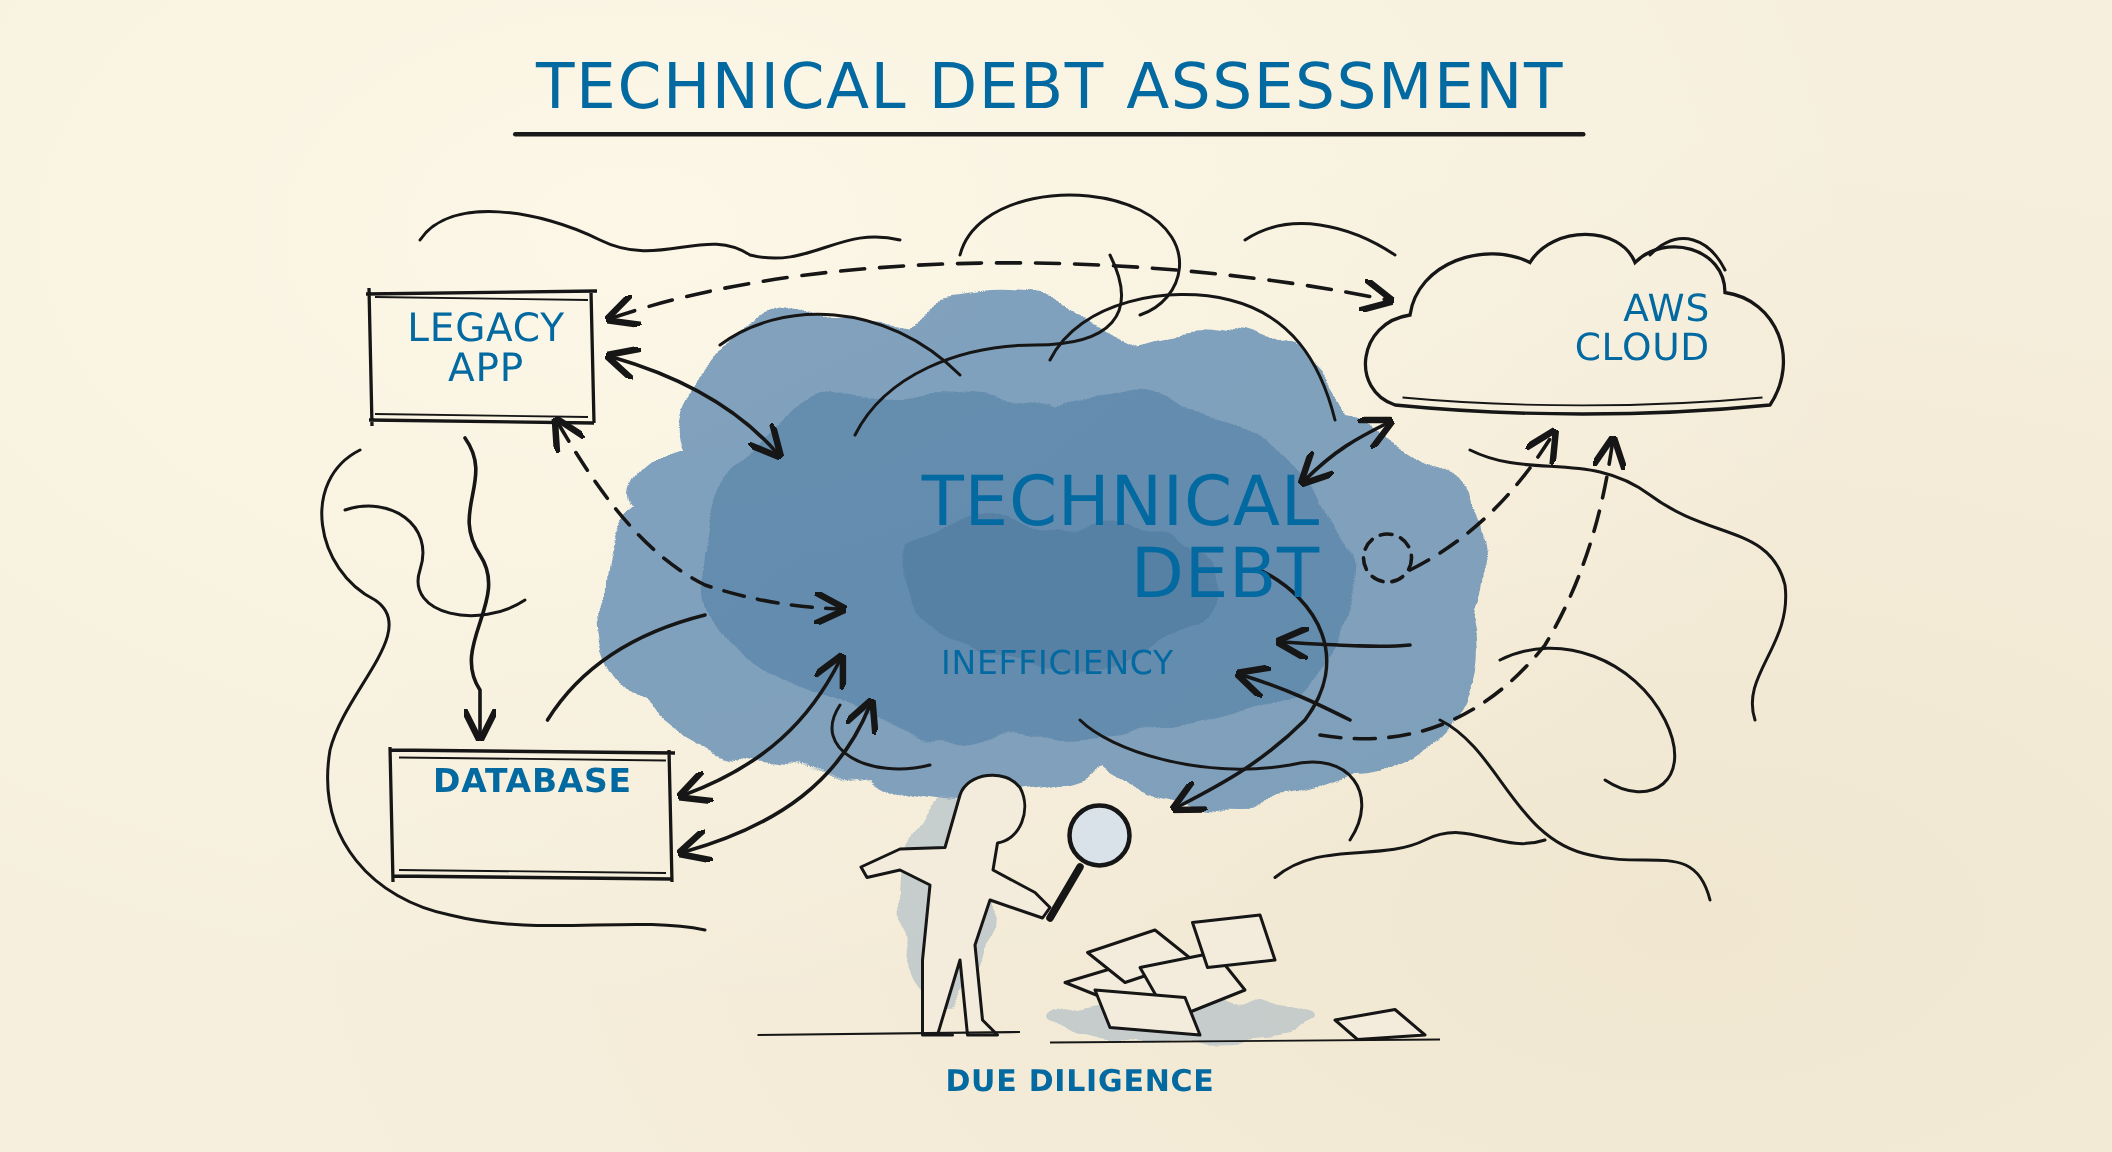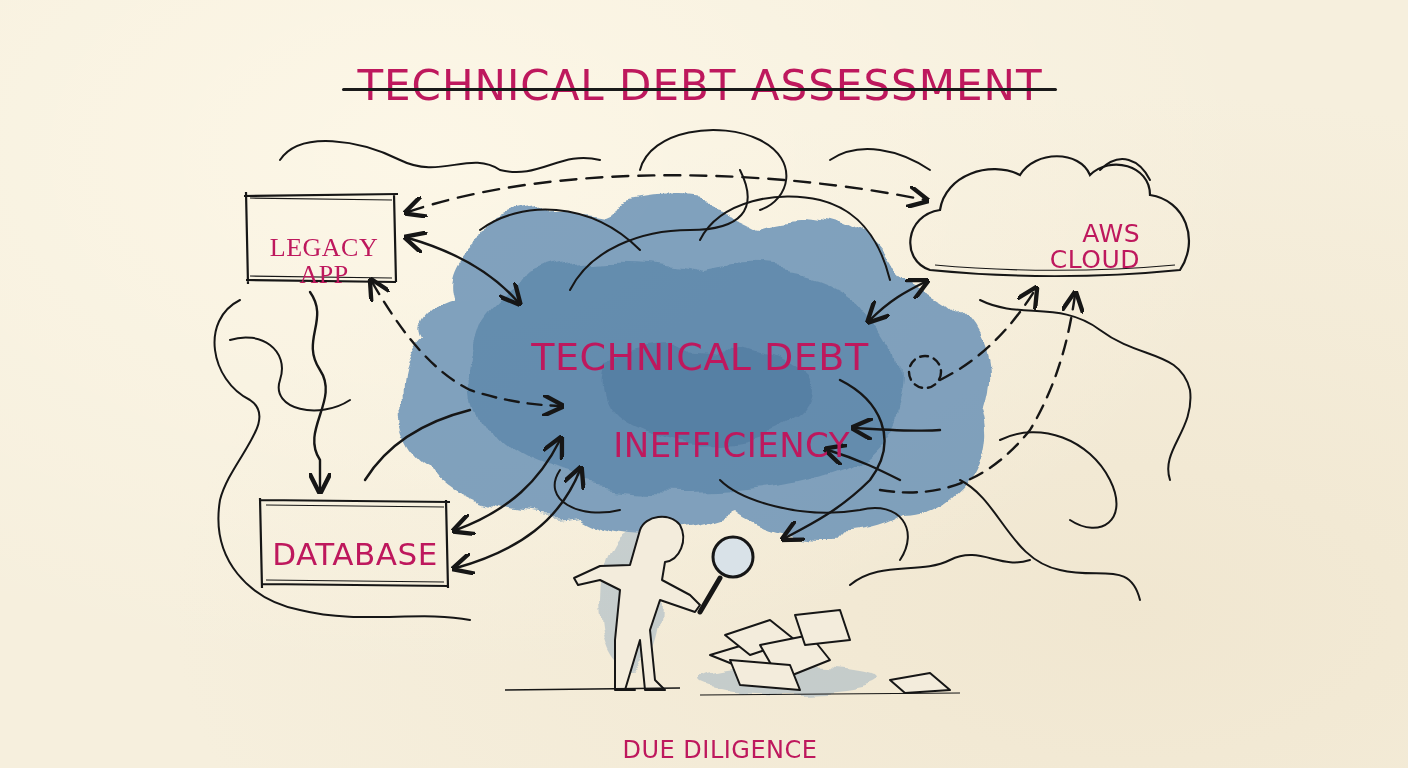--- a/index.html
+++ b/index.html
@@ -13,41 +13,40 @@
     position:absolute; inset:0;
     background:
       radial-gradient(ellipse at 30% 20%, rgba(255,250,235,0.7), rgba(0,0,0,0) 60%),
       radial-gradient(ellipse at 80% 80%, rgba(230,215,185,0.35), rgba(0,0,0,0) 60%),
       #f6efdd;
   }
   svg.art { position:absolute; left:0; top:0; }
   .label {
     position:absolute;
     font-family:"DejaVu Sans", sans-serif;
-    color:#be185d;
+    color:#0369a1;
     text-align:center;
     letter-spacing:0.5px;
     line-height:1.05;
-    margin-top:28px;
   }
   .title {
     left:330px; top:36px; width:740px;
     font-size:42px; letter-spacing:1px;
     font-weight:normal;
   }
   .title-underline {
     position:absolute; left:342px; top:88px; width:715px; height:3px;
     background:#1a1a1a; border-radius:2px;
   }
-  .legacy { left:246px; top:206px; width:156px; font-size:26px;font-family:Liberation Serif, serif; }
+  .legacy { left:246px; top:206px; width:156px; font-size:26px; }
   .aws { left:960px; top:193px; width:180px; font-size:25px;text-align:right; }
-  .db { left:262px; top:510px; width:186px; font-size:31px; }
-  .center1 { left:520px; top:310px; width:360px; font-size:38px; }
-  .center2 { left:560px; top:400px; width:290px; font-size:34px;text-align:right; }
-  .due { left:570px; top:710px; width:300px; font-size:24px; }
+  .db { left:262px; top:510px; width:186px; font-size:22px;font-weight:bold; }
+  .center1 { left:520px; top:310px; width:360px; font-size:46px;text-align:right; }
+  .center2 { left:560px; top:431px; width:290px; font-size:22px; }
+  .due { left:570px; top:710px; width:300px; font-size:20px;font-weight:bold; }
 </style>
 </head>
 <body>
 
 <div class="paper"></div>
 
 <svg class="art" width="1408" height="768" viewBox="0 0 1408 768">
   <defs>
     <filter id="wc" x="-10%" y="-10%" width="120%" height="120%">
       <feTurbulence type="fractalNoise" baseFrequency="0.012" numOctaves="3" seed="4" result="n"></feTurbulence>

